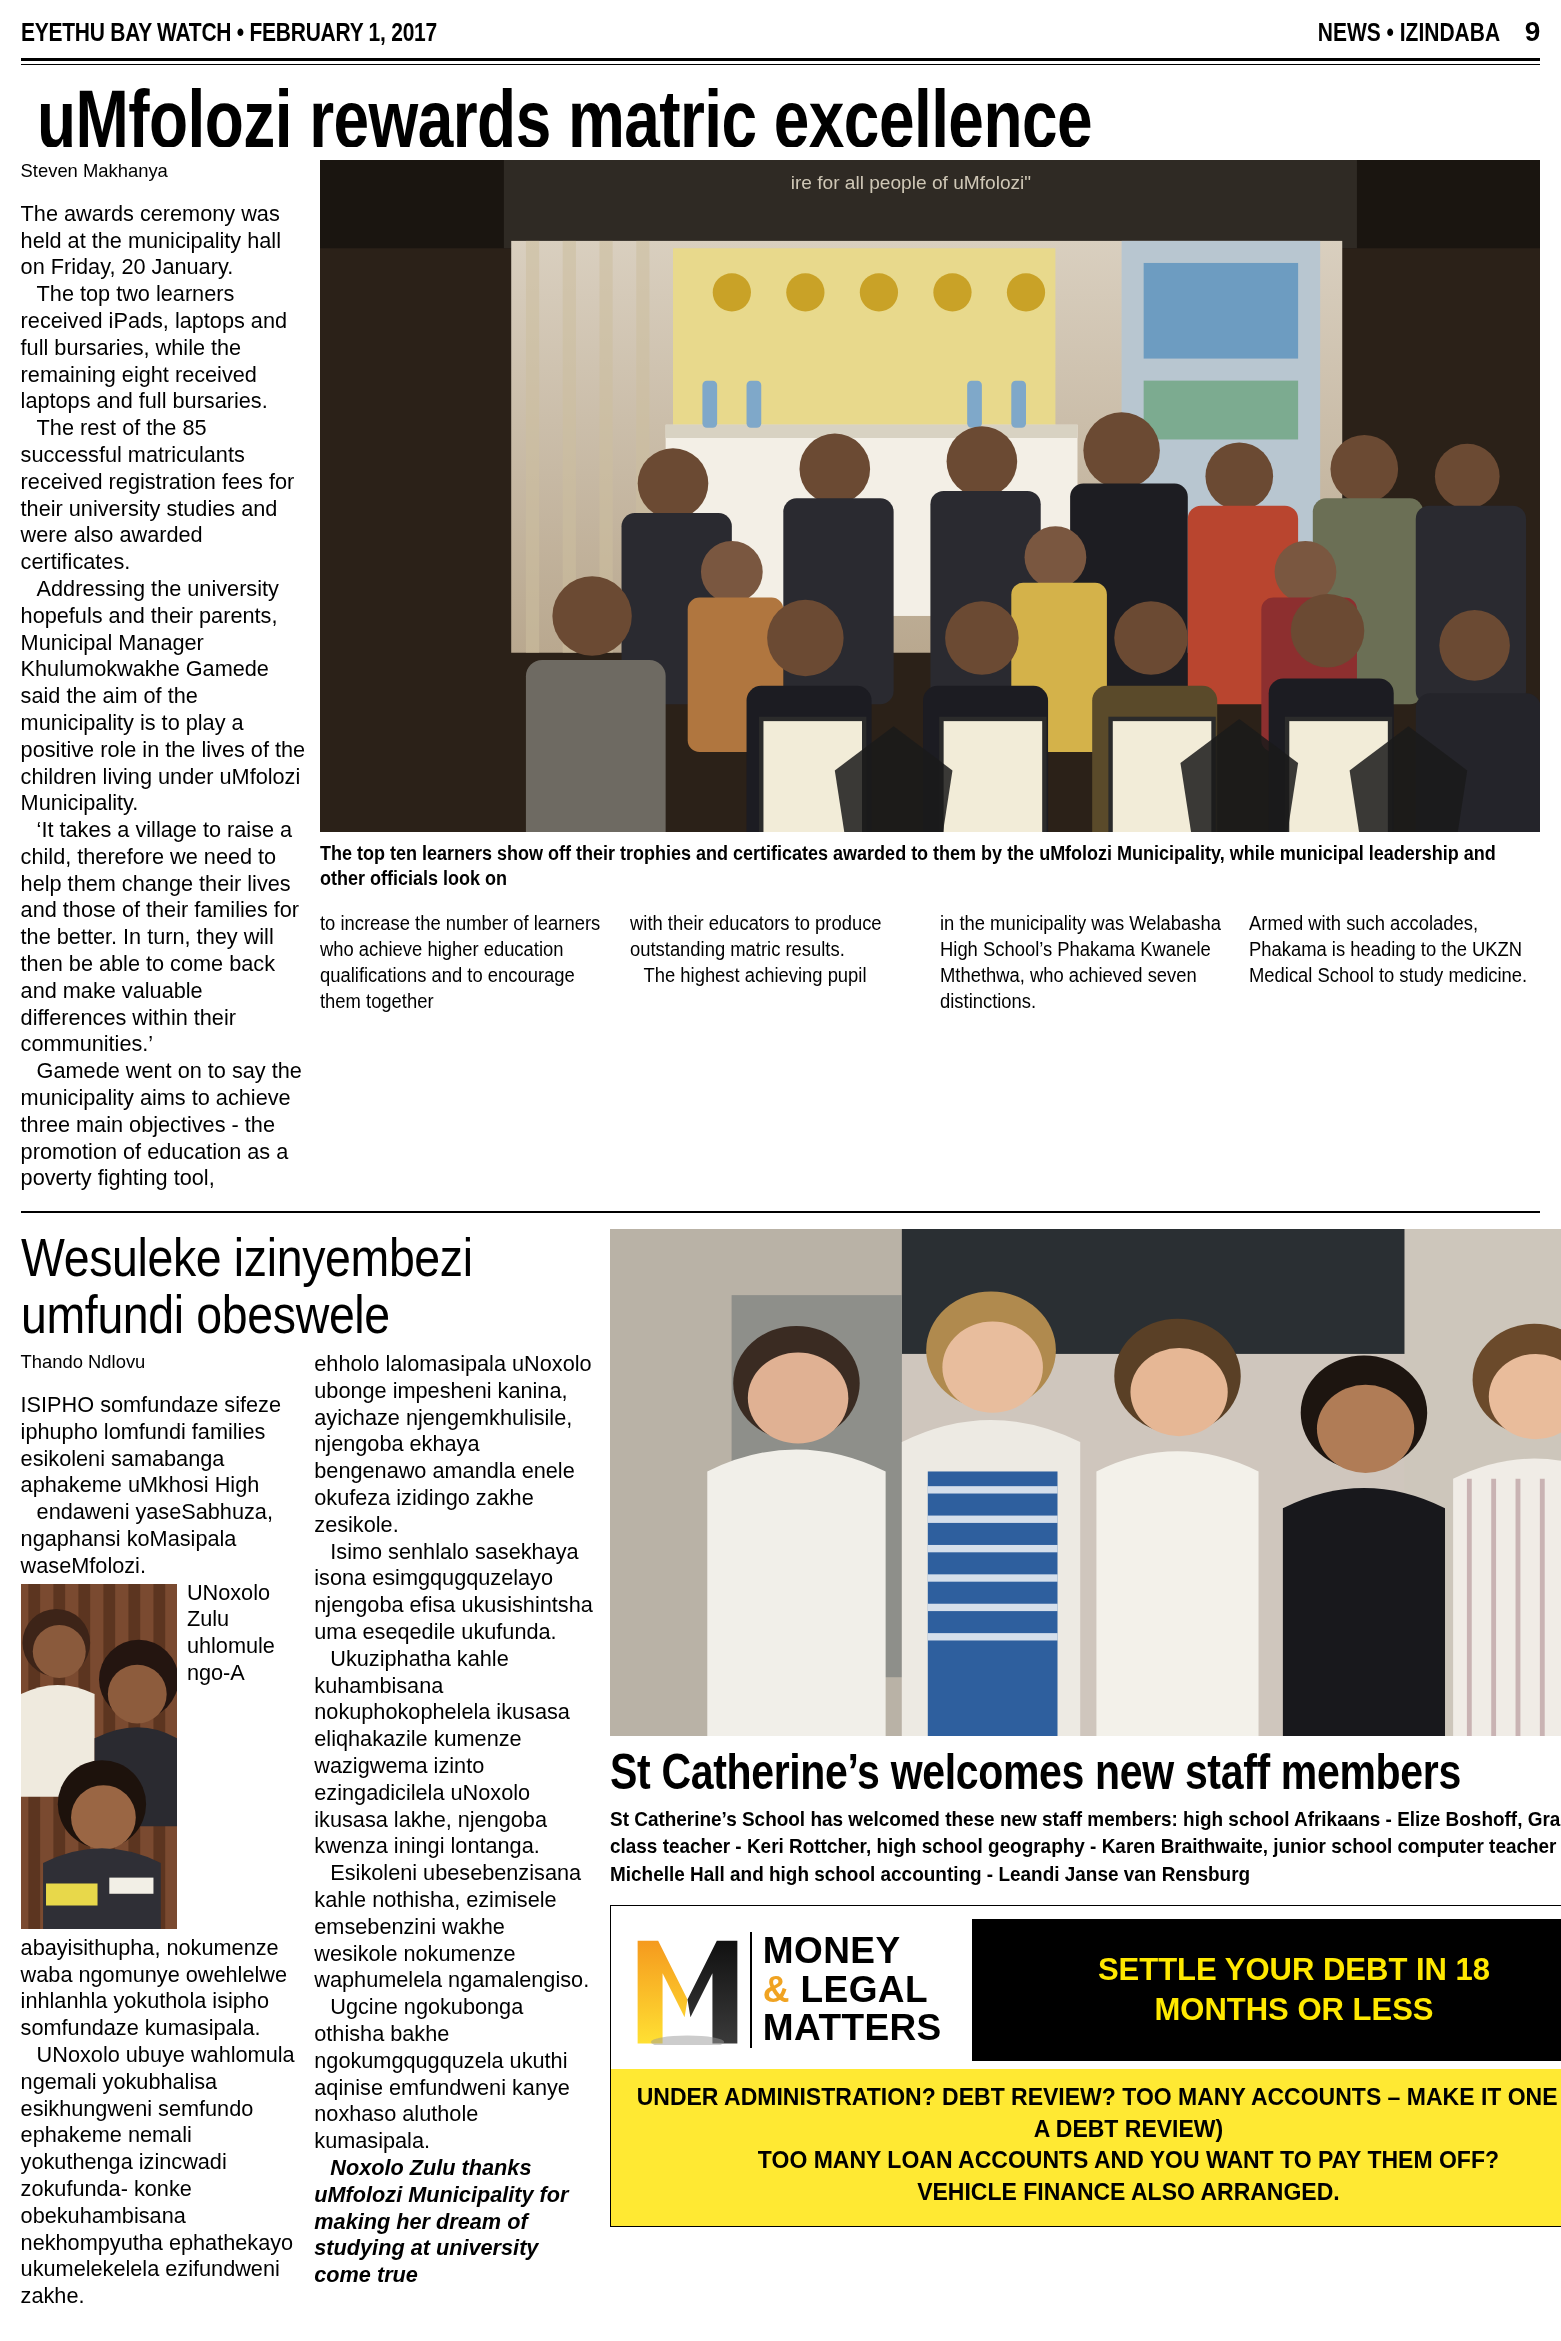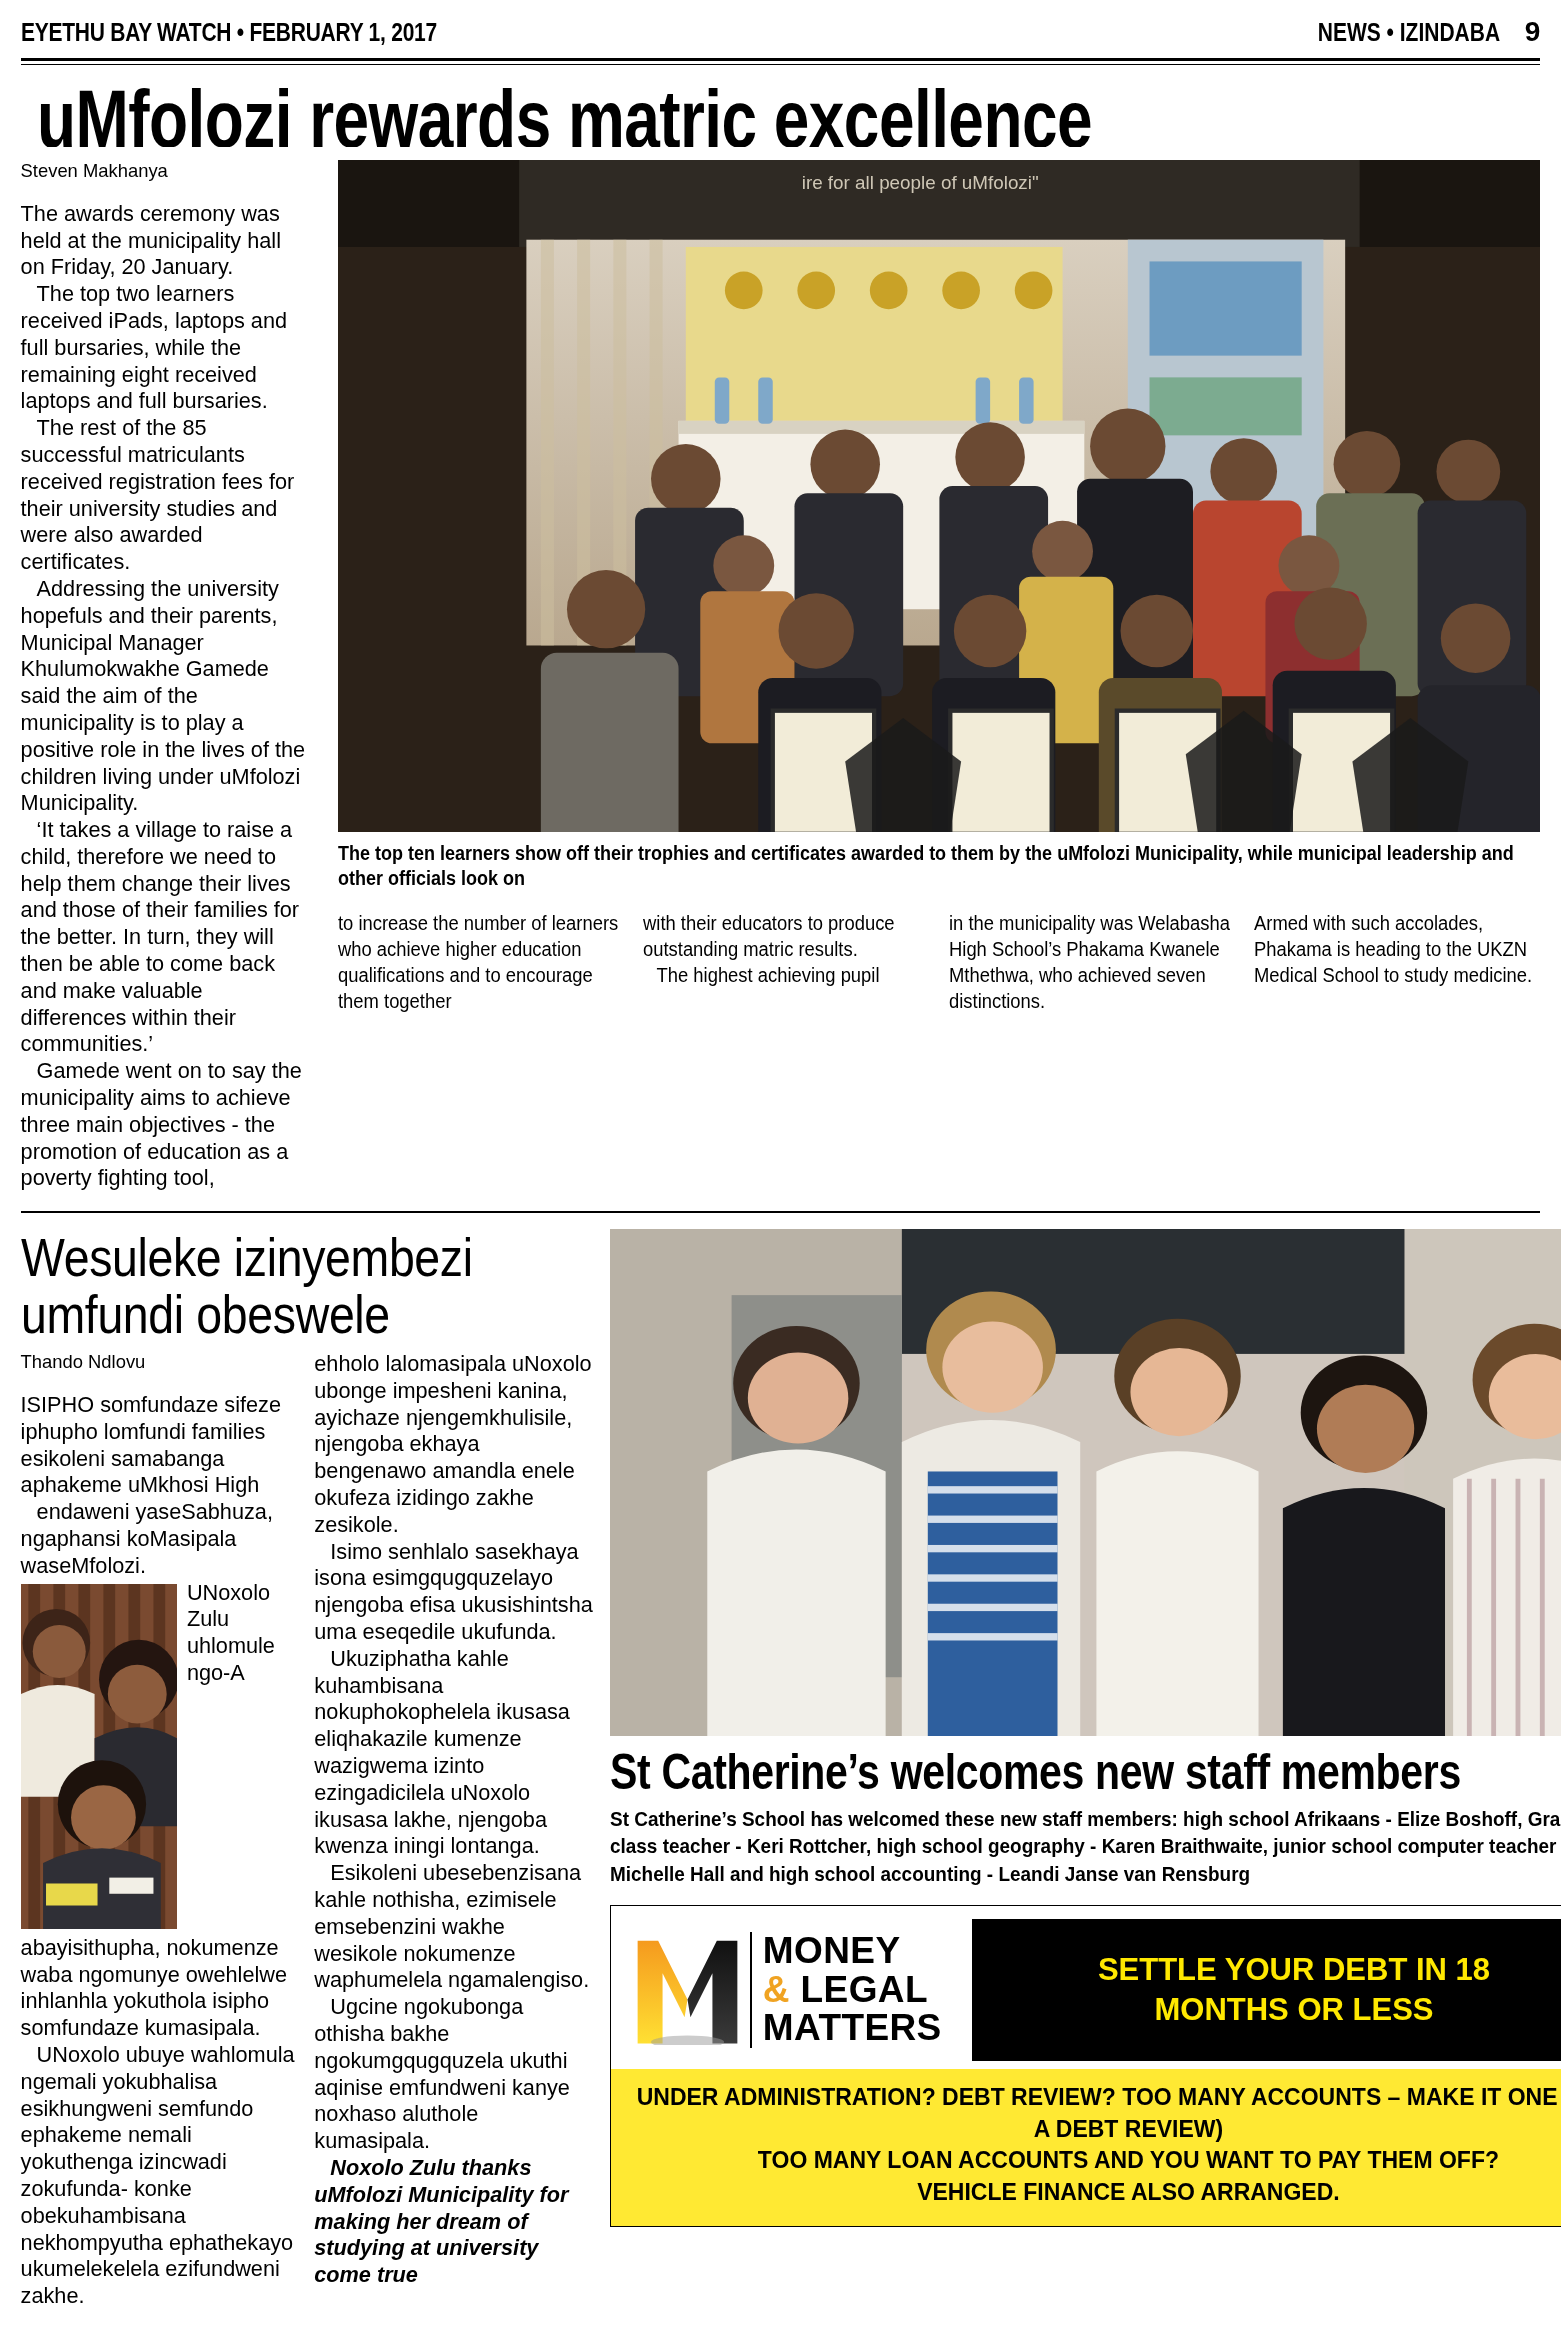--- a/index.html
+++ b/index.html
@@ -24,21 +24,21 @@
   
   .headline1{
     font-family:"Liberation Sans Narrow","Liberation Sans",sans-serif;
     font-weight:700;font-size:82px;line-height:1.0;letter-spacing:-0.7px;
     transform:scaleX(.78);transform-origin:left center;white-space:nowrap;
     margin:13.2px 0 2.9px 0;
   }
   .headline1-wrap{height:82px;overflow:hidden;margin-left:16px;}
 
   
-  .art1{display:flex;gap:31px;margin-top:13.2px;}
+  .art1{display:flex;gap:13px;margin-top:13.2px;}
   .art1-col{width:286px;flex:0 0 286px;}
   .art1-right{flex:1 1 auto;}
   .byline{font-size:18.4px;margin:0 0 19px 0;}
   p.body{font-size:21.7px;line-height:1.235;margin:0;text-align:left;}
   p.body + p.body{text-indent:16px;}
 
   .photo{width:100%;position:relative;overflow:hidden;background:#2a2520;}
   .photo-main{height:672px;}
   .cap-bold{font-family:"Liberation Sans Narrow","Liberation Sans",sans-serif;font-weight:700;
     font-size:20px;line-height:1.25;margin:8.8px 0 0 0;transform:scaleX(.9);transform-origin:left top;width:111%;}

